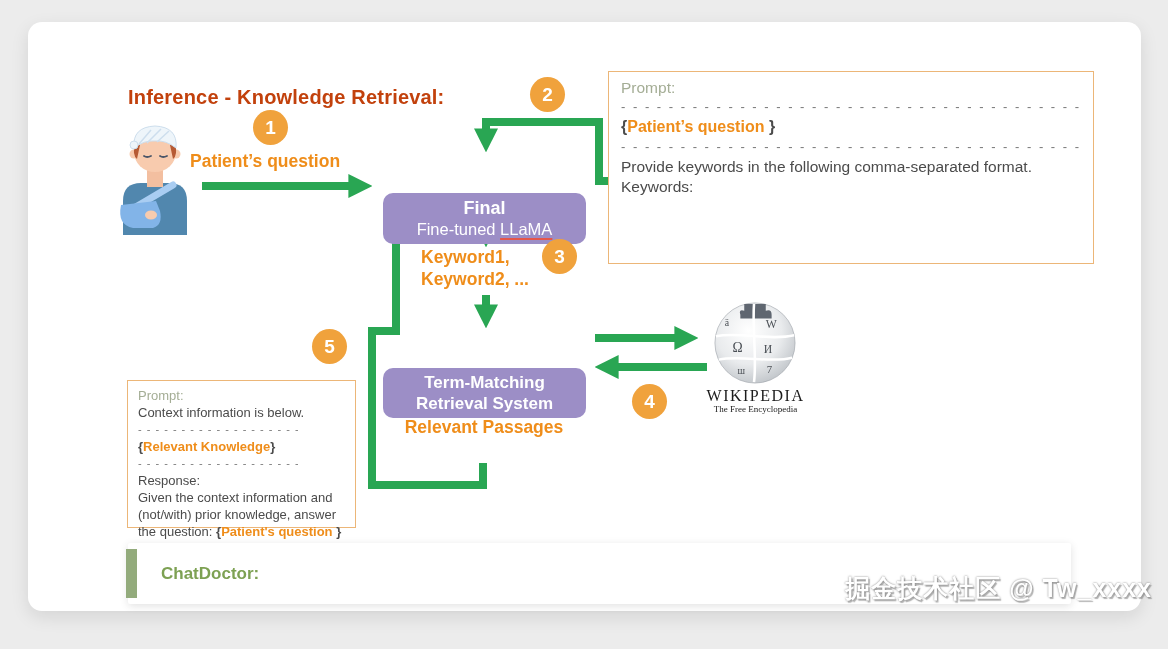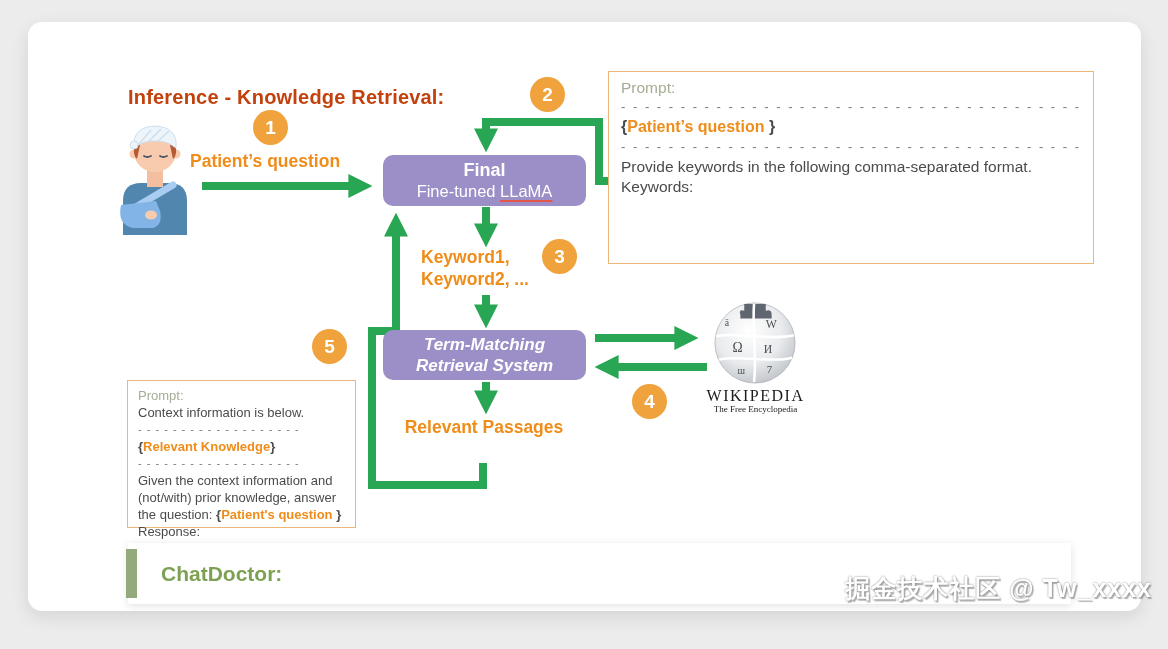--- a/index.html
+++ b/index.html
@@ -33,30 +33,30 @@
 
   .orange-label{position:absolute;z-index:3;color:#ef8d1a;font-weight:700;font-size:17.5px;line-height:22px;}
   #patient-question{left:190px;top:150px;}
   #keywords-label{left:421px;top:246px;}
   #top-ranked-label{left:398px;top:416px;width:172px;text-align:center;}
 
   .purple-box{
     position:absolute;left:383px;width:203px;z-index:3;
     background:#9c8ec6;border-radius:10px;color:#ffffff;
     display:flex;flex-direction:column;align-items:center;justify-content:center;
-    text-align:center;line-height:1.25;
+    text-align:center;line-height:1.25;margin-top:38px;
   }
   #final-box{top:155px;height:51px;}
   #final-box .l1{font-weight:700;font-size:18px;}
   #final-box .l2{font-weight:400;font-size:16.5px;}
   #final-box .model{
     text-decoration:underline;text-decoration-color:#e4574b;
     text-decoration-thickness:1.5px;text-underline-offset:3px;
   }
-  #term-box{top:330px;height:50px;font-style:italic;}
+  #term-box{top:330px;height:50px;}
   #term-box .l1,#term-box .l2{font-weight:700;font-size:17px;}
 
   .prompt-box{
     position:absolute;background:#fff;border:1.5px solid #ecb678;z-index:3;
     color:#4b4b4b;box-sizing:border-box;
   }
   #prompt-top{left:608px;top:71px;width:486px;height:193px;padding:6px 12px;font-size:15.5px;line-height:1.3;}
   #prompt-bottom{left:127px;top:380px;width:229px;height:148px;padding:6px 10px;font-size:13px;line-height:1.32;}
   .prompt-label{color:#a4ad95;}
   .sep{
@@ -77,21 +77,21 @@
     position:absolute;left:683px;top:404px;width:145px;text-align:center;z-index:3;
     font-family:"Liberation Serif", serif;font-size:9px;color:#222;
   }
 
   .patient-icon{position:absolute;left:111px;top:121px;width:88px;height:114px;z-index:3;}
 
   .banner{
     position:absolute;left:128px;top:543px;width:943px;height:61px;z-index:3;
     background:#ffffff;border-radius:2px;box-shadow:0 2px 8px rgba(0,0,0,0.12);
     display:flex;align-items:center;padding-left:33px;box-sizing:border-box;
-    font-size:21px;color:#3c4148;
+    font-size:17px;color:#3c4148;
   }
   .banner .brand{color:#7da153;font-weight:700;margin-right:7px;}
   .banner-bar{position:absolute;left:126px;top:549px;width:11px;height:49px;background:#93ab7c;z-index:4;}
 
   .watermark{
     position:absolute;right:16px;top:572px;z-index:10;
     font-size:25px;font-weight:700;color:#ffffff;letter-spacing:1px;
     text-shadow:0 0 2px rgba(110,110,110,0.9), 1.5px 1.5px 1px rgba(120,120,120,0.55);
   }
 </style>
@@ -172,22 +172,22 @@
   <div>Provide keywords in the following comma-separated format.</div>
   <div>Keywords:</div>
 </div>
 
 <div class="prompt-box" id="prompt-bottom">
   <div class="prompt-label">Prompt:</div>
   <div>Context information is below.</div>
   <div class="sep">- - - - - - - - - - - - - - - - - - - - - - - - - - - - - - - - - - - - - - - - - - - - - - - - - -</div>
   <div><span class="brace">{</span><span class="ph">Relevant Knowledge</span><span class="brace">}</span></div>
   <div class="sep">- - - - - - - - - - - - - - - - - - - - - - - - - - - - - - - - - - - - - - - - - - - - - - - - - -</div>
+  <div>Response:</div>
   <div><span>Given the context information and (not/with) prior knowledge, answer the question: </span><span class="brace">{</span><span class="ph">Patient's question</span><span class="brace"> }</span></div>
-  <div>Response:</div>
 </div>
 
 <svg class="wiki-globe" viewBox="0 0 90 90">
   <defs>
     <radialGradient id="wg" cx="42%" cy="35%" r="75%">
       <stop offset="0%" stop-color="#ffffff"></stop>
       <stop offset="55%" stop-color="#e9ebed"></stop>
       <stop offset="100%" stop-color="#b7bcc1"></stop>
     </radialGradient>
   </defs>

